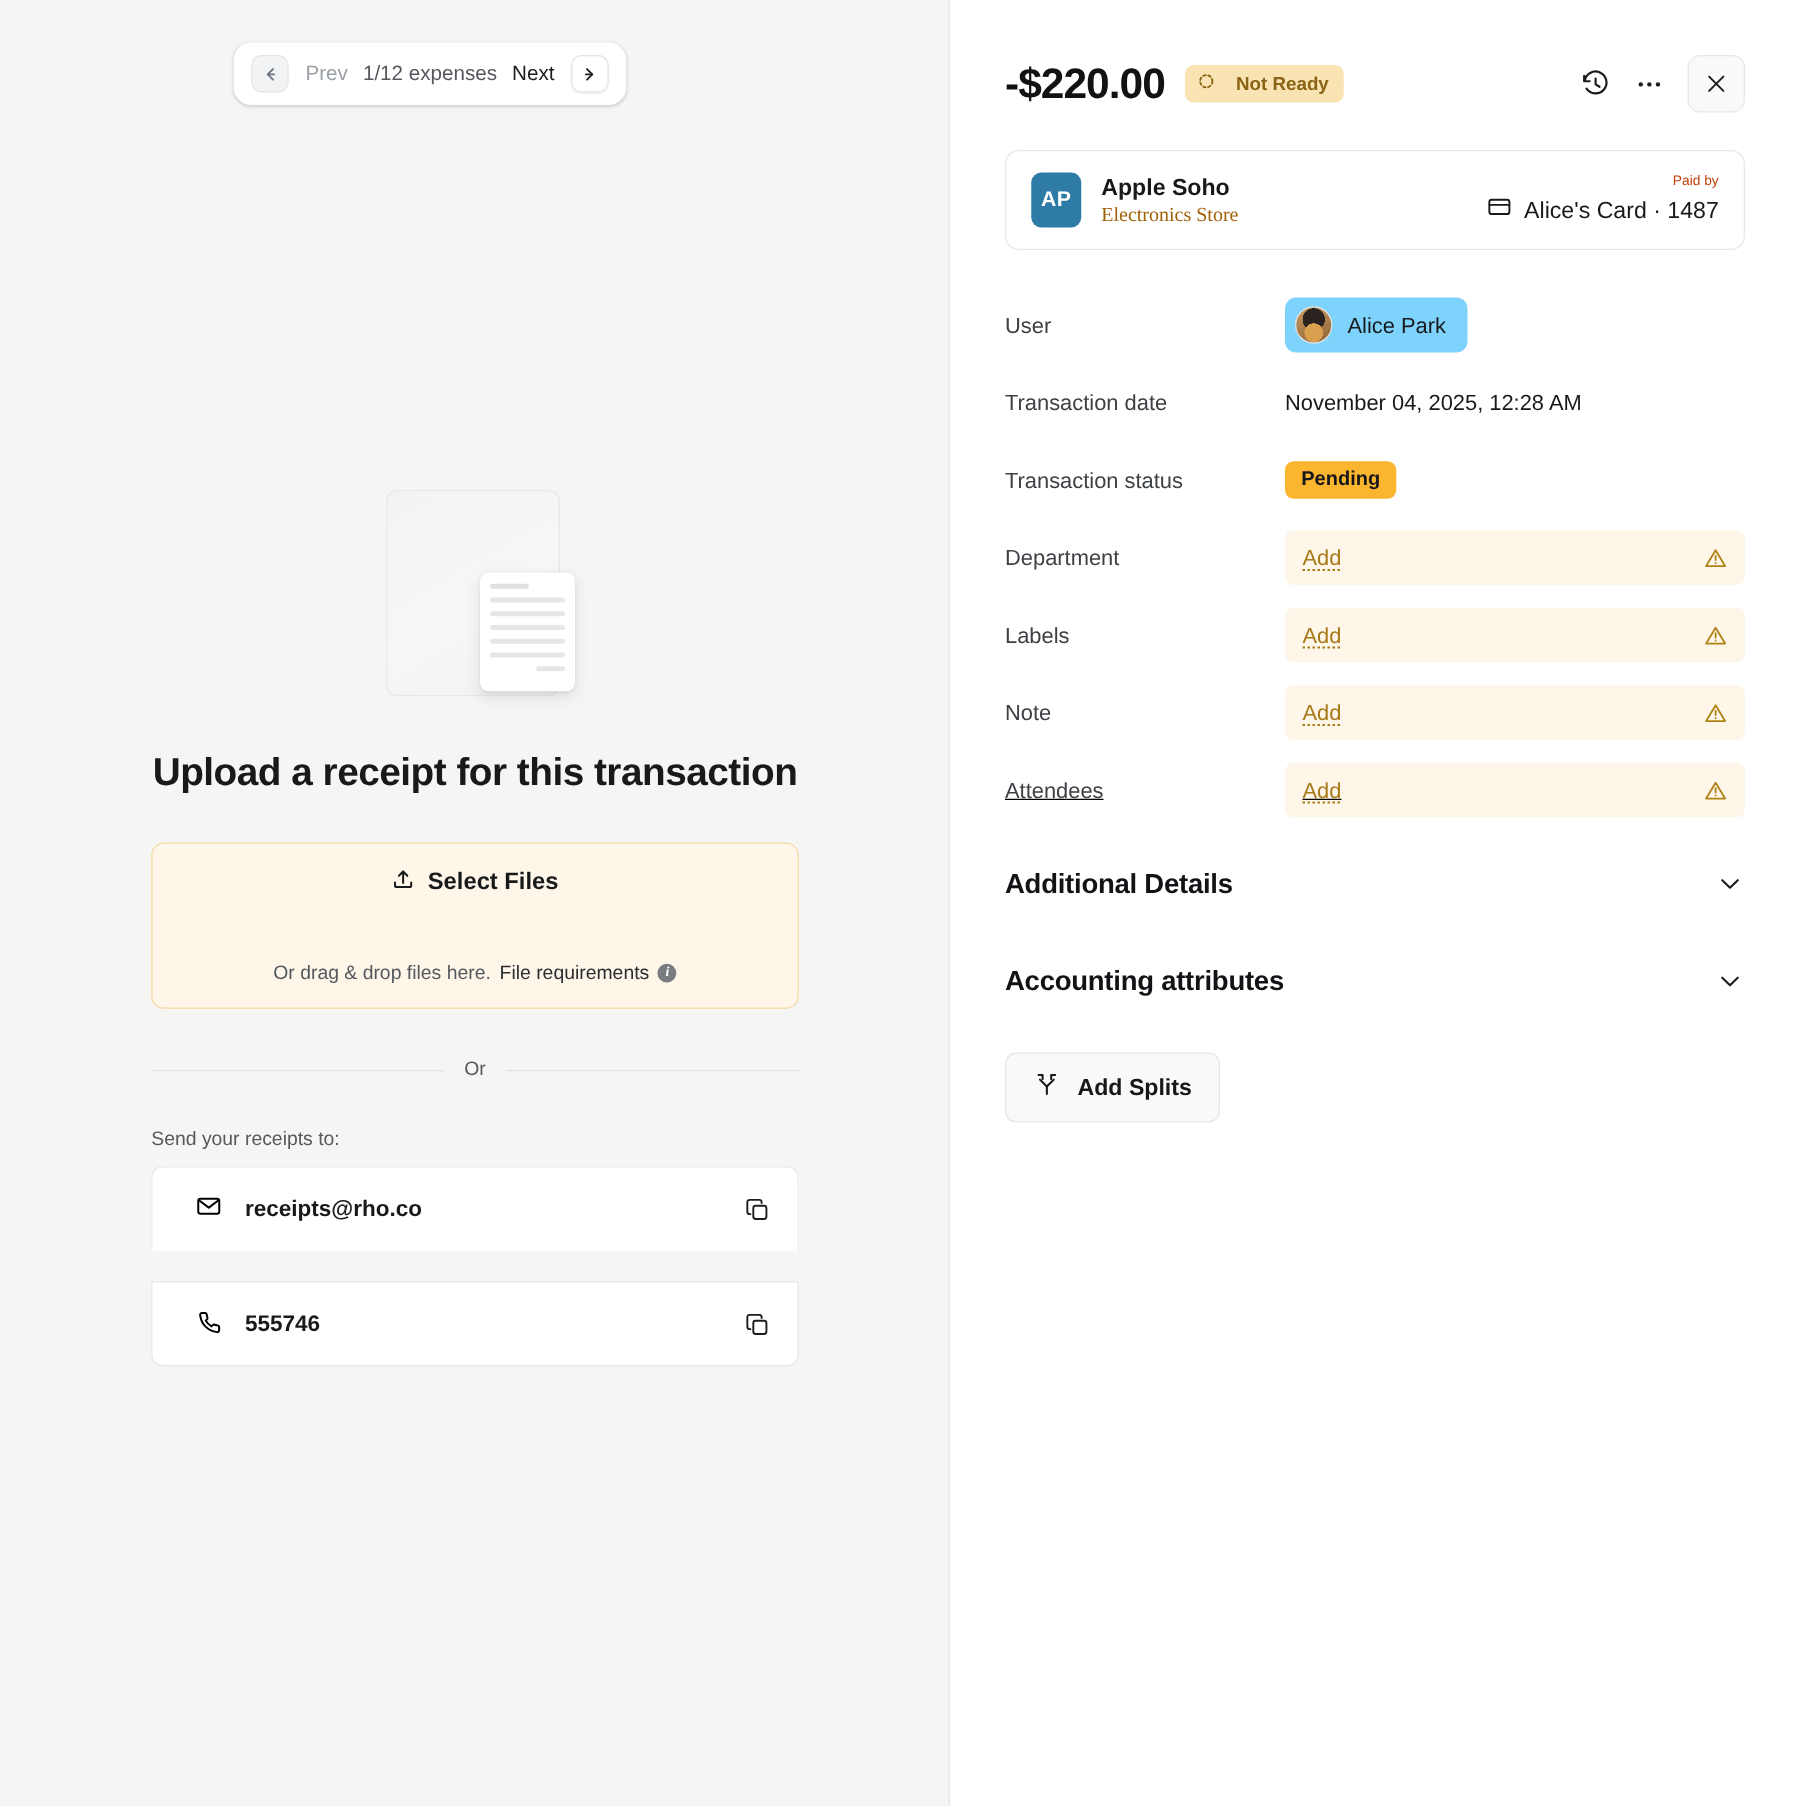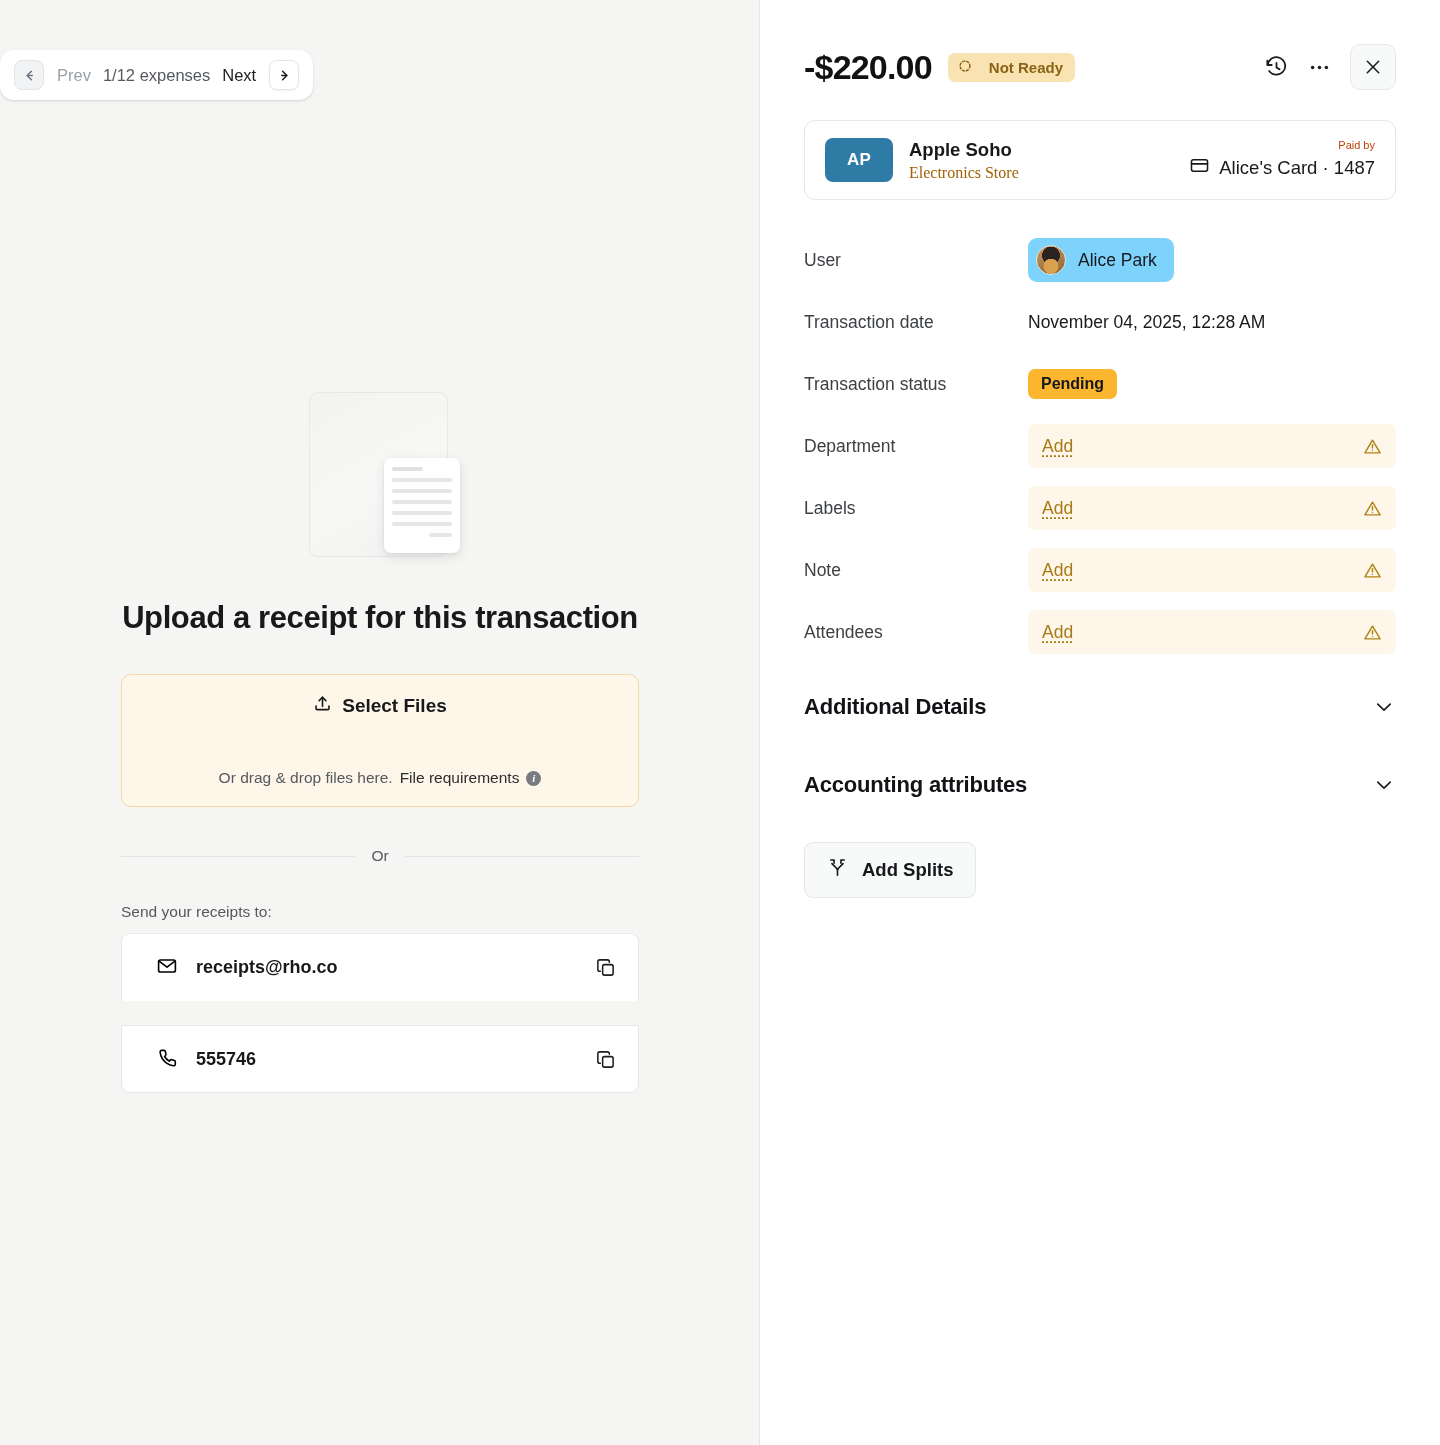--- a/index.html
+++ b/index.html
@@ -16,21 +16,21 @@
   
   .left-panel {
     width: 760px; height: 1445px;
     background: #f5f6f3;
     border-right: 1px solid #e3e5e6;
     position: relative;
     flex: 0 0 760px;
   }
 
   
-  .pager-wrap { position: absolute; top: 50px; left: 0; width: 688px; display: flex; justify-content: flex-start; }
+  .pager-wrap { position: absolute; top: 34px; left: 0; width: 688px; display: flex; justify-content: center; }
   .pager {
     display: flex; align-items: center; gap: 0px;
     background: #ffffff;
     border-radius: 14px;
     box-shadow: 0 1px 3px rgba(16,24,40,.10), 0 1px 2px rgba(16,24,40,.06);
     padding: 10px 14px;
     height: 50px;
   }
   .pg-btn {
     width: 30px; height: 30px; border-radius: 8px;
@@ -139,34 +139,34 @@
   }
 
   
   .merchant-card {
     border: 1px solid #e6e8e9; border-radius: 11px;
     padding: 17px 20px; display: flex; align-items: center; justify-content: space-between;
     margin-bottom: 38px;
   }
   .mc-left { display: flex; align-items: center; gap: 16px; }
   .mc-avatar {
-    width: 68px; height: 44px; border-radius: 8px; background: #2e7ba6;
+    width: 40px; height: 44px; border-radius: 8px; background: #2e7ba6;
     color: #ffffff; font-size: 17px; font-weight: 700;
     display: flex; align-items: center; justify-content: center; letter-spacing: .3px;
   }
   .mc-name { font-size: 18.5px; font-weight: 700; color: #18191b; margin-bottom: 3px; }
   .mc-sub  { font-size: 16px; color: #a16207; font-family: Liberation Serif, serif; }
   .mc-right { text-align: right; }
   .mc-paidby { font-size: 11px; color: #c2410c; margin-bottom: 4px; }
   .mc-card { display: flex; align-items: center; gap: 9px; font-size: 18.5px; color: #18191b; }
 
   
   .detail-rows { margin-bottom: 14px; }
   .drow { display: flex; align-items: center; min-height: 44px; margin-bottom: 18px; }
-  .drow:last-child { margin-bottom: 0; }
+  .drow:last-child { margin-bottom: 0; text-decoration: underline; }
   .drow-label { width: 224px; flex: 0 0 224px; font-size: 17.5px; color: #3d4044; }
   .drow-value { flex: 1 1 auto; font-size: 17.5px; color: #18191b; }
 
   .chip-user {
     display: inline-flex; align-items: center; gap: 12px;
     background: #7dd3fc; border-radius: 9px; padding: 7px 17px 7px 8px;
     font-size: 17.5px; color: #18191b; cursor: pointer;
   }
   .avatar-photo {
     width: 30px; height: 30px; border-radius: 50%; flex: 0 0 auto;

